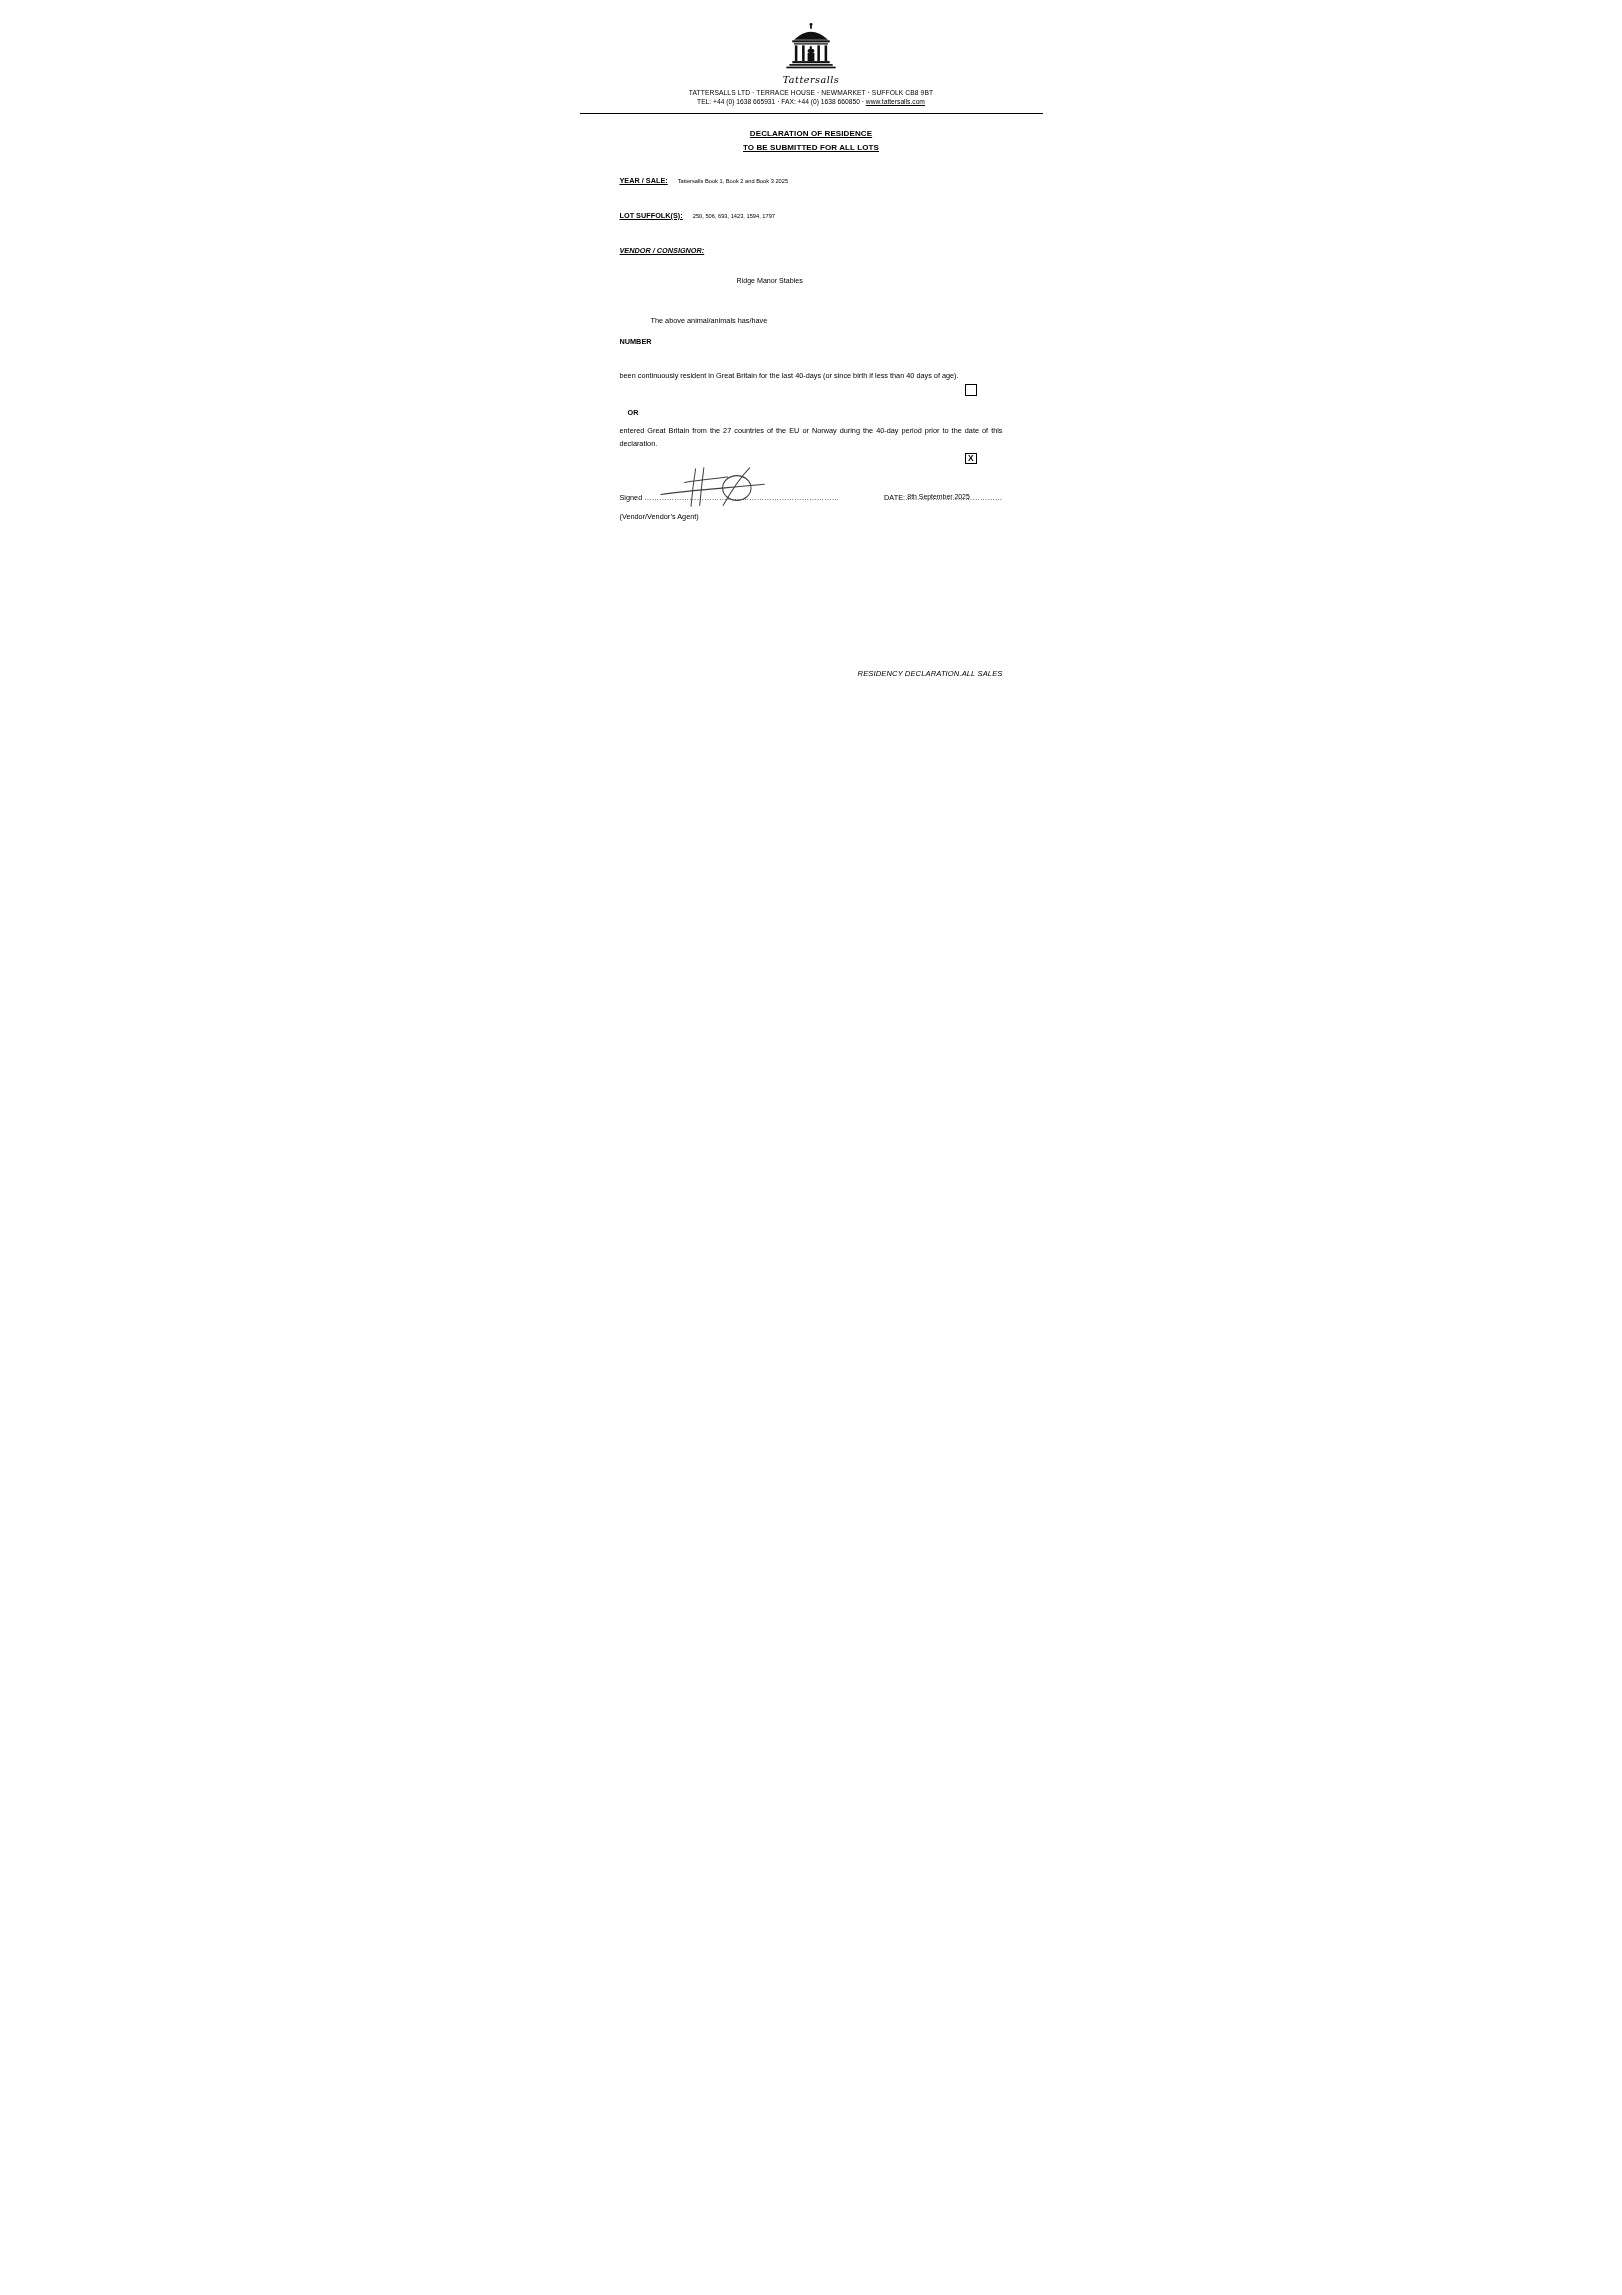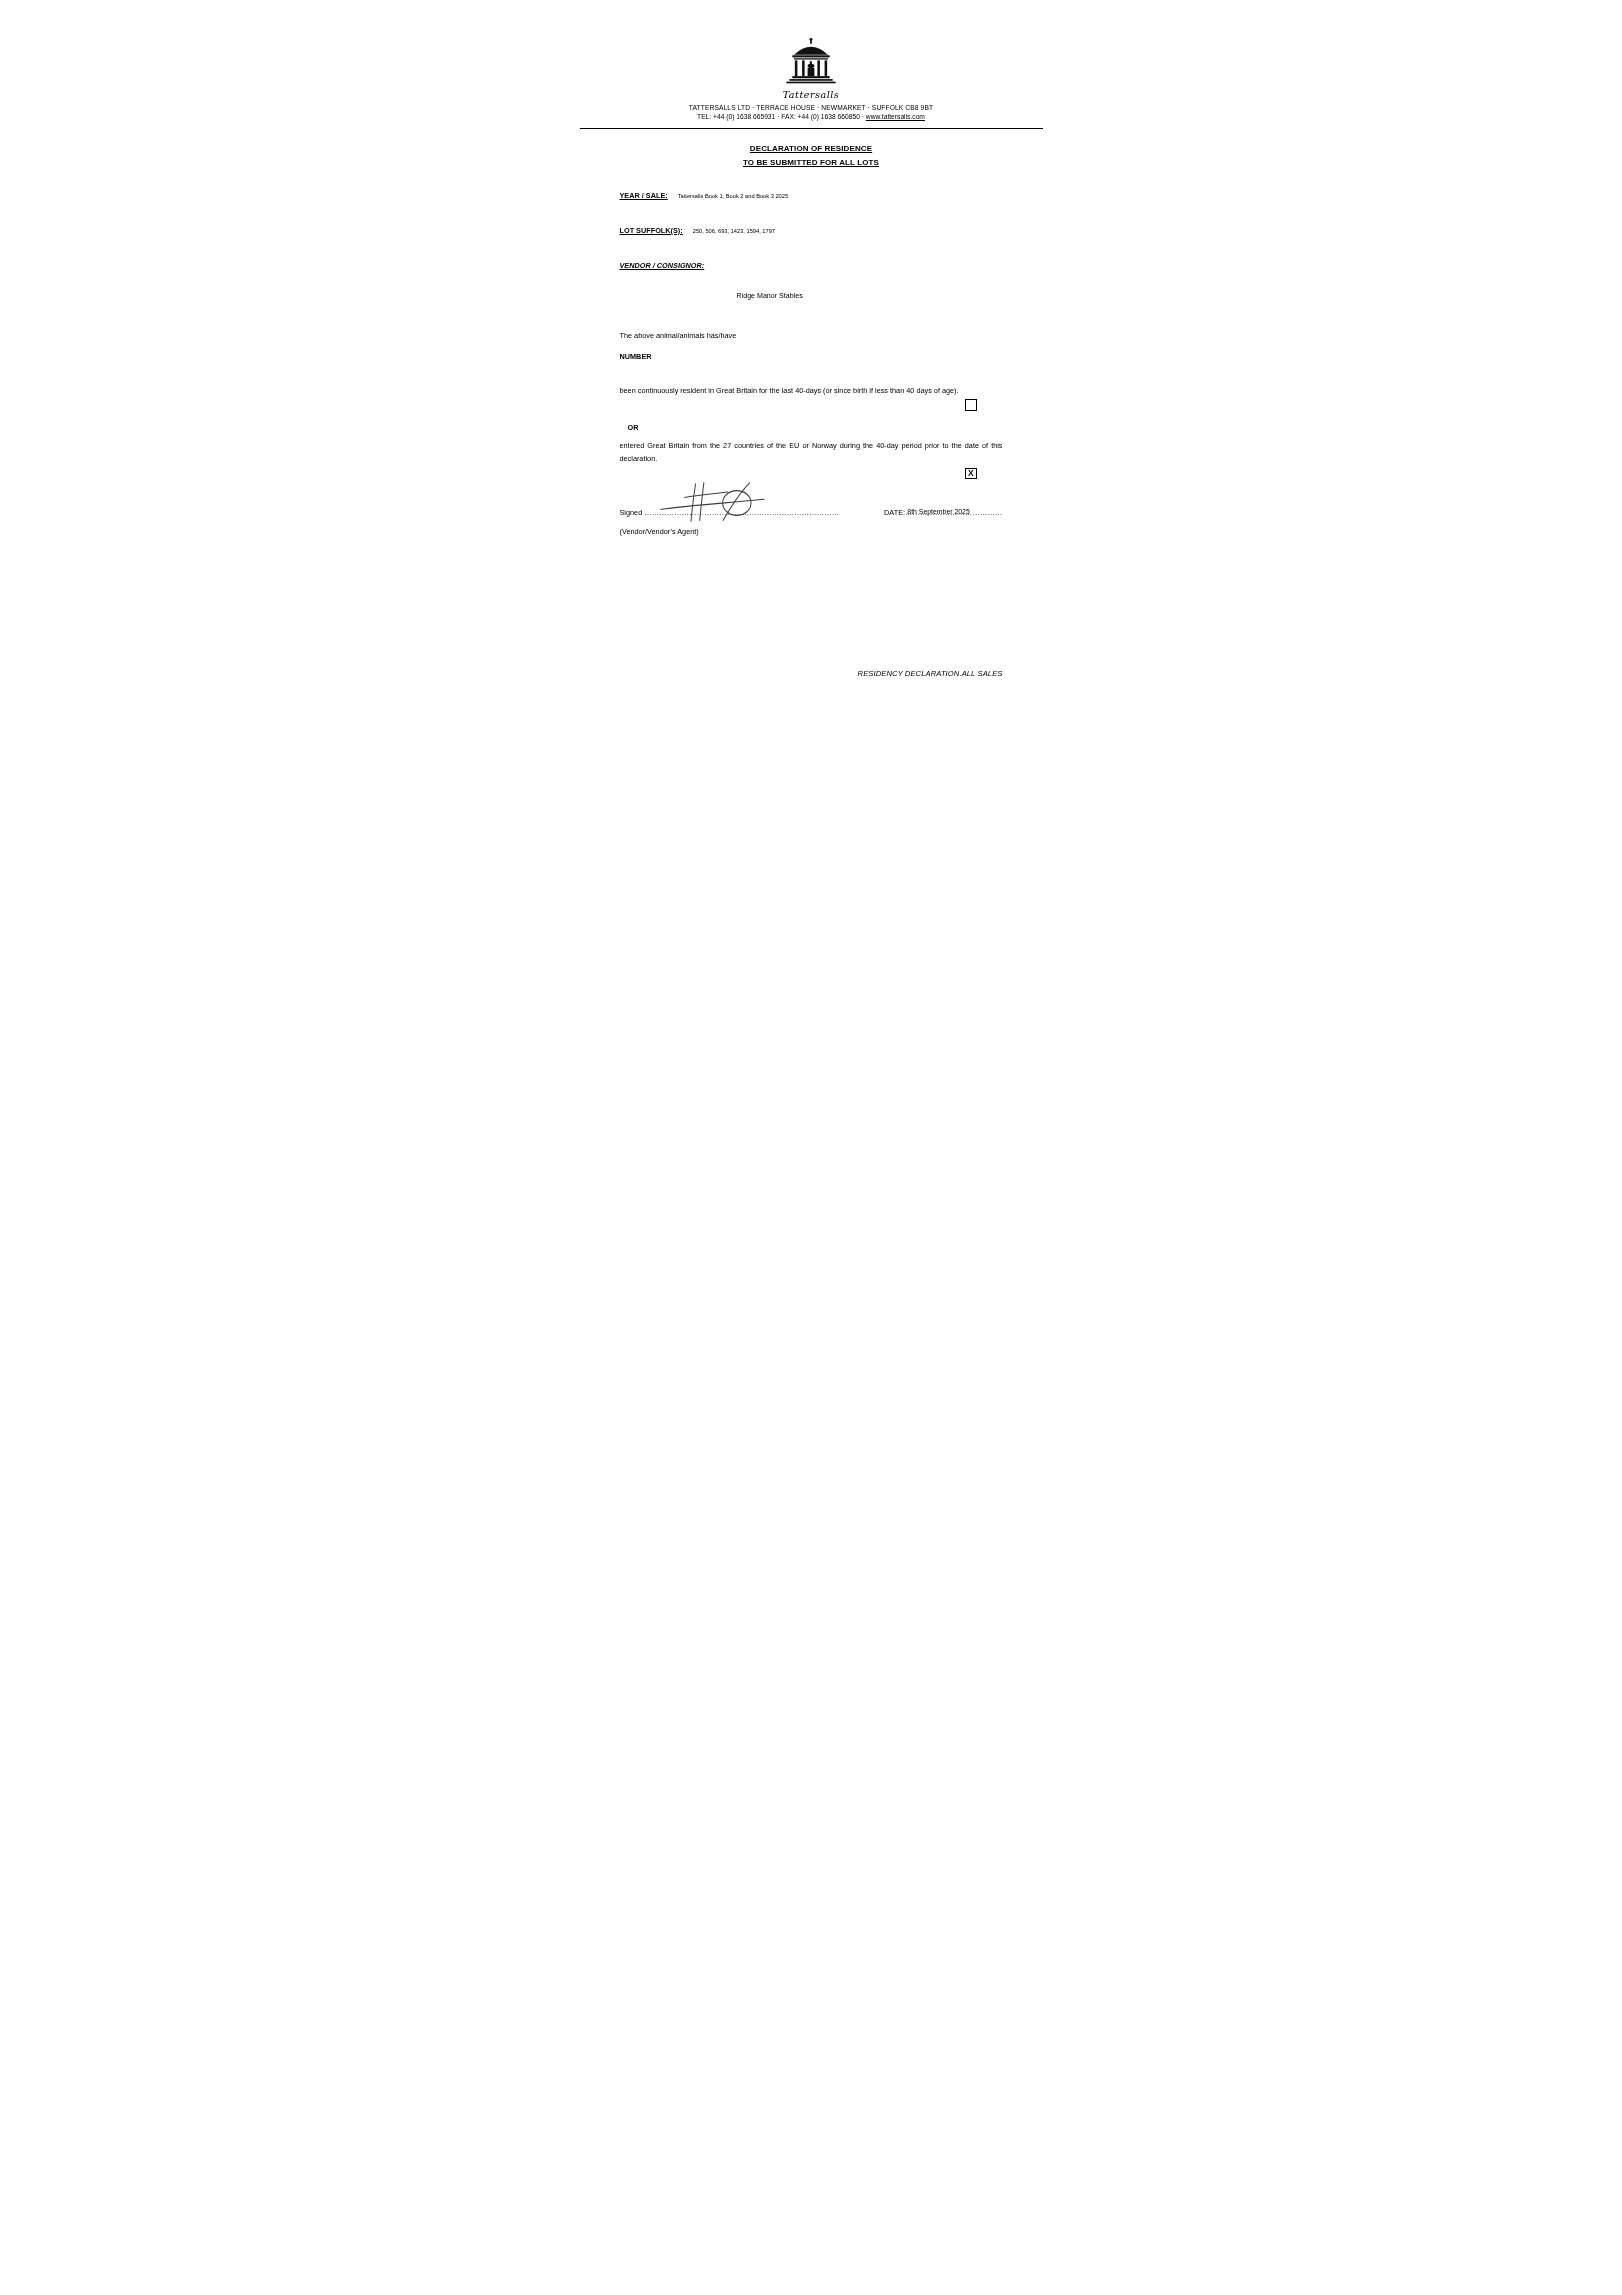--- a/index.html
+++ b/index.html
@@ -7,21 +7,21 @@
   body {
     font-family: "Liberation Sans", sans-serif;
     color: #000;
   }
   .page {
     width: 505px;
     height: 714px;
     margin: 0 auto;
     background: #fff;
     position: relative;
-    padding-top: 37px;
+    padding-top: 22px;
   }
   
   .header { text-align: center; }
   .logo-svg { display: block; margin: 0 auto; }
   .brand {
     font-family: "DejaVu Serif", serif;
     font-style: italic;
     font-size: 9.6px;
     letter-spacing: 0.5px;
     margin-top: 0.9px;
@@ -55,21 +55,21 @@
   .field-label {
     font-weight: bold;
     text-decoration: underline;
     text-decoration-thickness: 0.9px;
     text-underline-offset: 1.4px;
     font-size: 7.3px;
   }
   .field-value-small { font-size: 5.7px; margin-left: 10px; }
   .vendor-value { margin-left: 117px; margin-top: 22px; font-size: 7.1px; }
 
-  .intro { margin-top: 31px; }
+  .intro { margin-top: 31px; margin-left: 31px; }
   .either { margin-top: 12px; font-weight: bold; }
   .option-para { margin-top: 24px; text-align: justify; line-height: 1.75; }
   .option-para.second { margin-top: 8.3px; }
   .checkbox-row { text-align: right; padding-right: 26px; margin-top: 1.8px; height: 13.8px; }
   .checkbox {
     display: inline-block;
     width: 11.5px;
     height: 11.5px;
     border: 1.1px solid #000;
     font-weight: bold;

